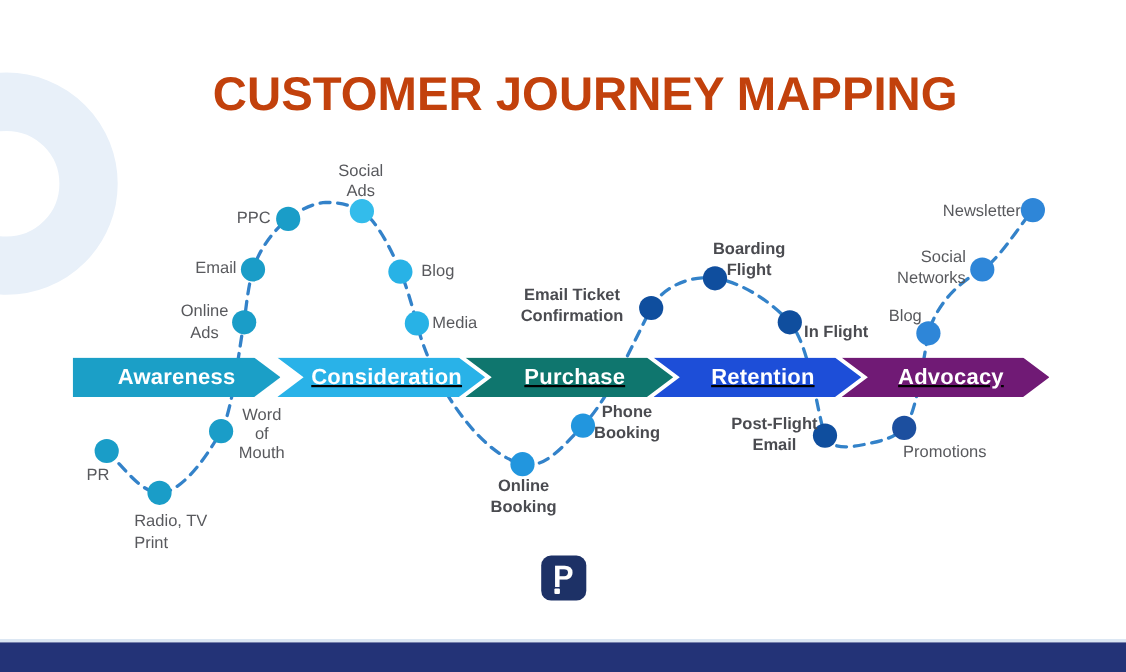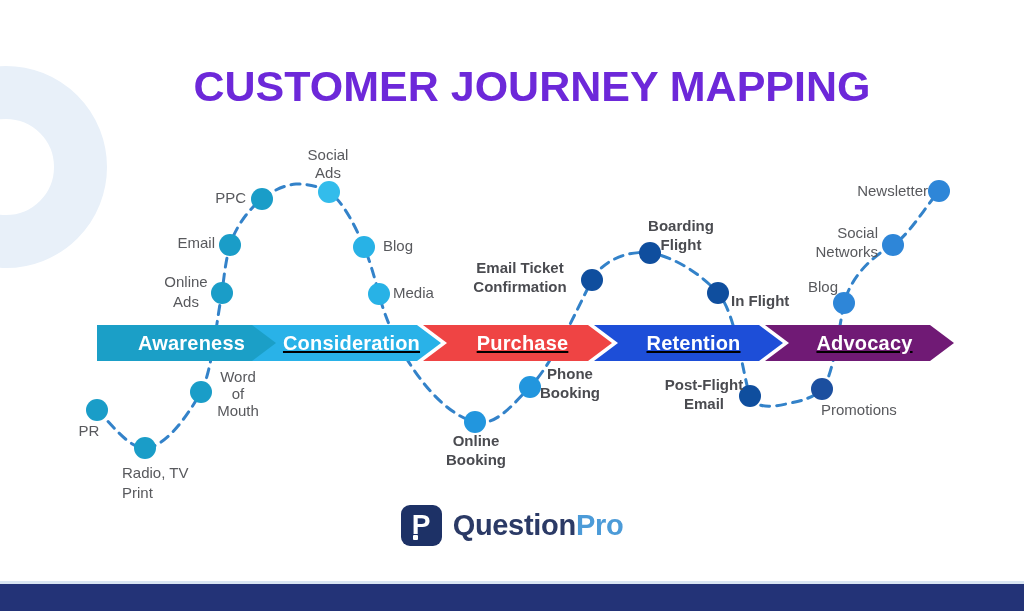--- a/index.html
+++ b/index.html
@@ -7,21 +7,21 @@
     position:relative;width:1024px;height:611px;overflow:hidden;
     background:#ffffff;font-family:"Liberation Sans",sans-serif;
   }
   .decor-circle{
     position:absolute;left:-95px;top:66px;width:96px;height:96px;
     border:53px solid #E8F0F9;border-radius:50%;background:transparent;
   }
   .page-title{
     position:absolute;left:0;top:62px;width:100%;margin:0;
     text-align:center;text-indent:40px;
-    font-size:43px;font-weight:bold;letter-spacing:0px;color:#6d28d9;
+    font-size:43px;font-weight:bold;letter-spacing:0px;color:#c2410c;
   }
   #wave-svg{position:absolute;left:0;top:0;width:1024px;height:611px;}
   #wave-svg text{font-family:"Liberation Sans",sans-serif;}
   #stages{position:absolute;left:0;top:0;width:1024px;height:0;}
   .stage-arrow{
     position:absolute;top:325px;height:36px;width:189px;
     clip-path:polygon(0 0,165px 0,189px 18px,165px 36px,0 36px);
   }
   .stage-arrow.notched{
     clip-path:polygon(0 0,165px 0,189px 18px,165px 36px,0 36px,24px 18px);
@@ -98,42 +98,39 @@
       <text x="821" y="415" text-anchor="start" font-size="15" font-weight="normal" fill="#58595D"><tspan x="821" dy="0">Promotions</tspan></text>
       <circle cx="844" cy="303" r="11" fill="#2E86D8"></circle>
       <text x="838" y="292" text-anchor="end" font-size="15" font-weight="normal" fill="#58595D"><tspan x="838" dy="0">Blog</tspan></text>
       <circle cx="893" cy="245" r="11" fill="#2E86D8"></circle>
       <text x="878" y="238" text-anchor="end" font-size="15" font-weight="normal" fill="#58595D"><tspan x="878" dy="0">Social</tspan><tspan x="878" dy="19">Networks</tspan></text>
       <circle cx="939" cy="191" r="11" fill="#2E86D8"></circle>
       <text x="928" y="196" text-anchor="end" font-size="15" font-weight="normal" fill="#58595D"><tspan x="928" dy="0">Newsletter</tspan></text>
     </svg>
 
   <div id="stages">
-      <div class="stage-arrow" style="left: 97px; background: rgb(27, 159, 199);">
+      <div class="stage-arrow" style="left: 66px; background: rgb(27, 159, 199);">
         <span>Awareness</span>
       </div>
       <div class="stage-arrow notched" style="left: 252px; background: rgb(41, 178, 232);">
         <span>Consideration</span>
       </div>
-      <div class="stage-arrow notched" style="left: 423px; background: #ef4444;">
+      <div class="stage-arrow notched" style="left: 423px; background: #0f766e;">
         <span>Purchase</span>
       </div>
       <div class="stage-arrow notched" style="left: 594px; background: #1d4ed8;">
         <span>Retention</span>
       </div>
       <div class="stage-arrow notched" style="left: 765px; background: #701a75;">
         <span>Advocacy</span>
       </div>
     </div>
 
   <div class="logo-row">
     <div class="logo-icon">
       <span class="p">P</span>
       <span class="p-dot"></span>
     </div>
-    <div class="logo-text">
-      <span class="dark">Question</span><span class="light">Pro</span>
-    </div>
   </div>
 
   <div class="footer-line"></div>
   <div class="footer-bar"></div>
 </div>
 
 </body></html>

